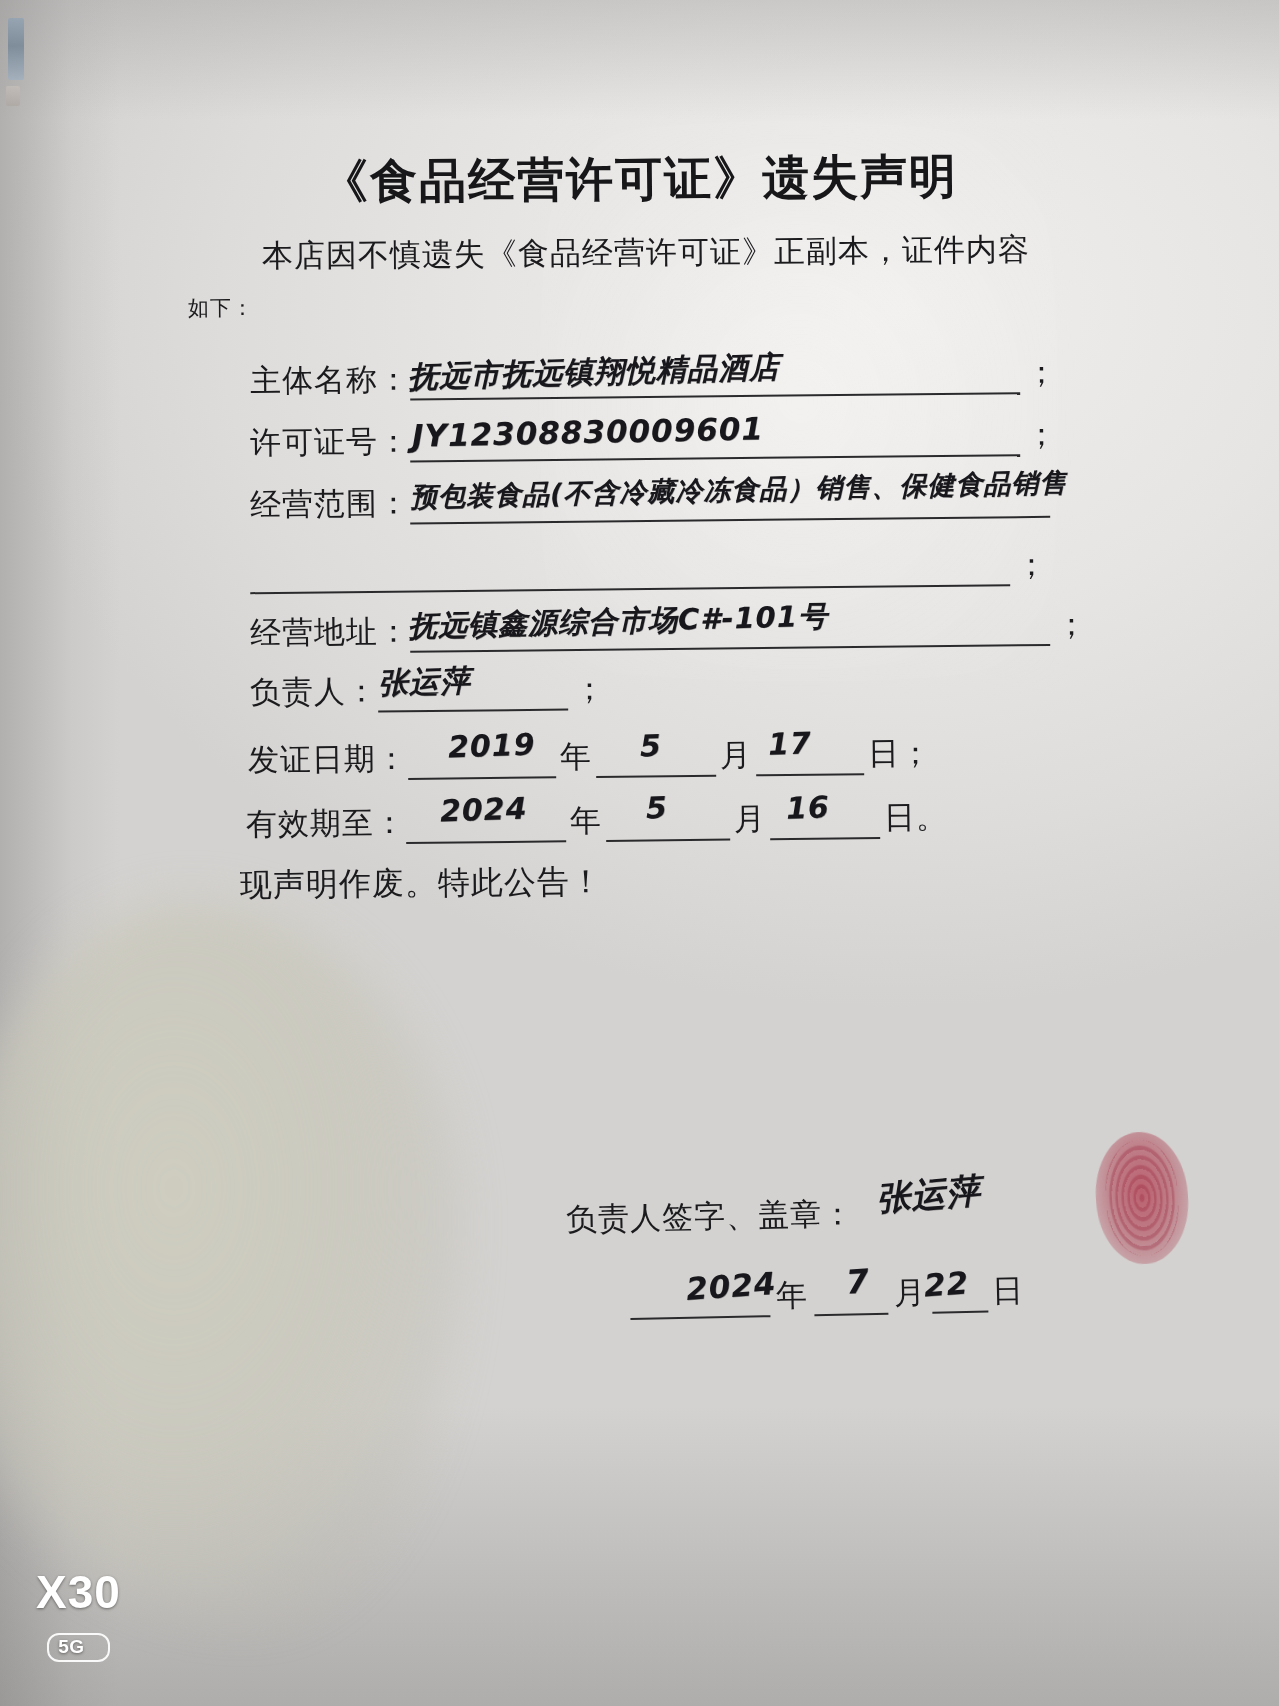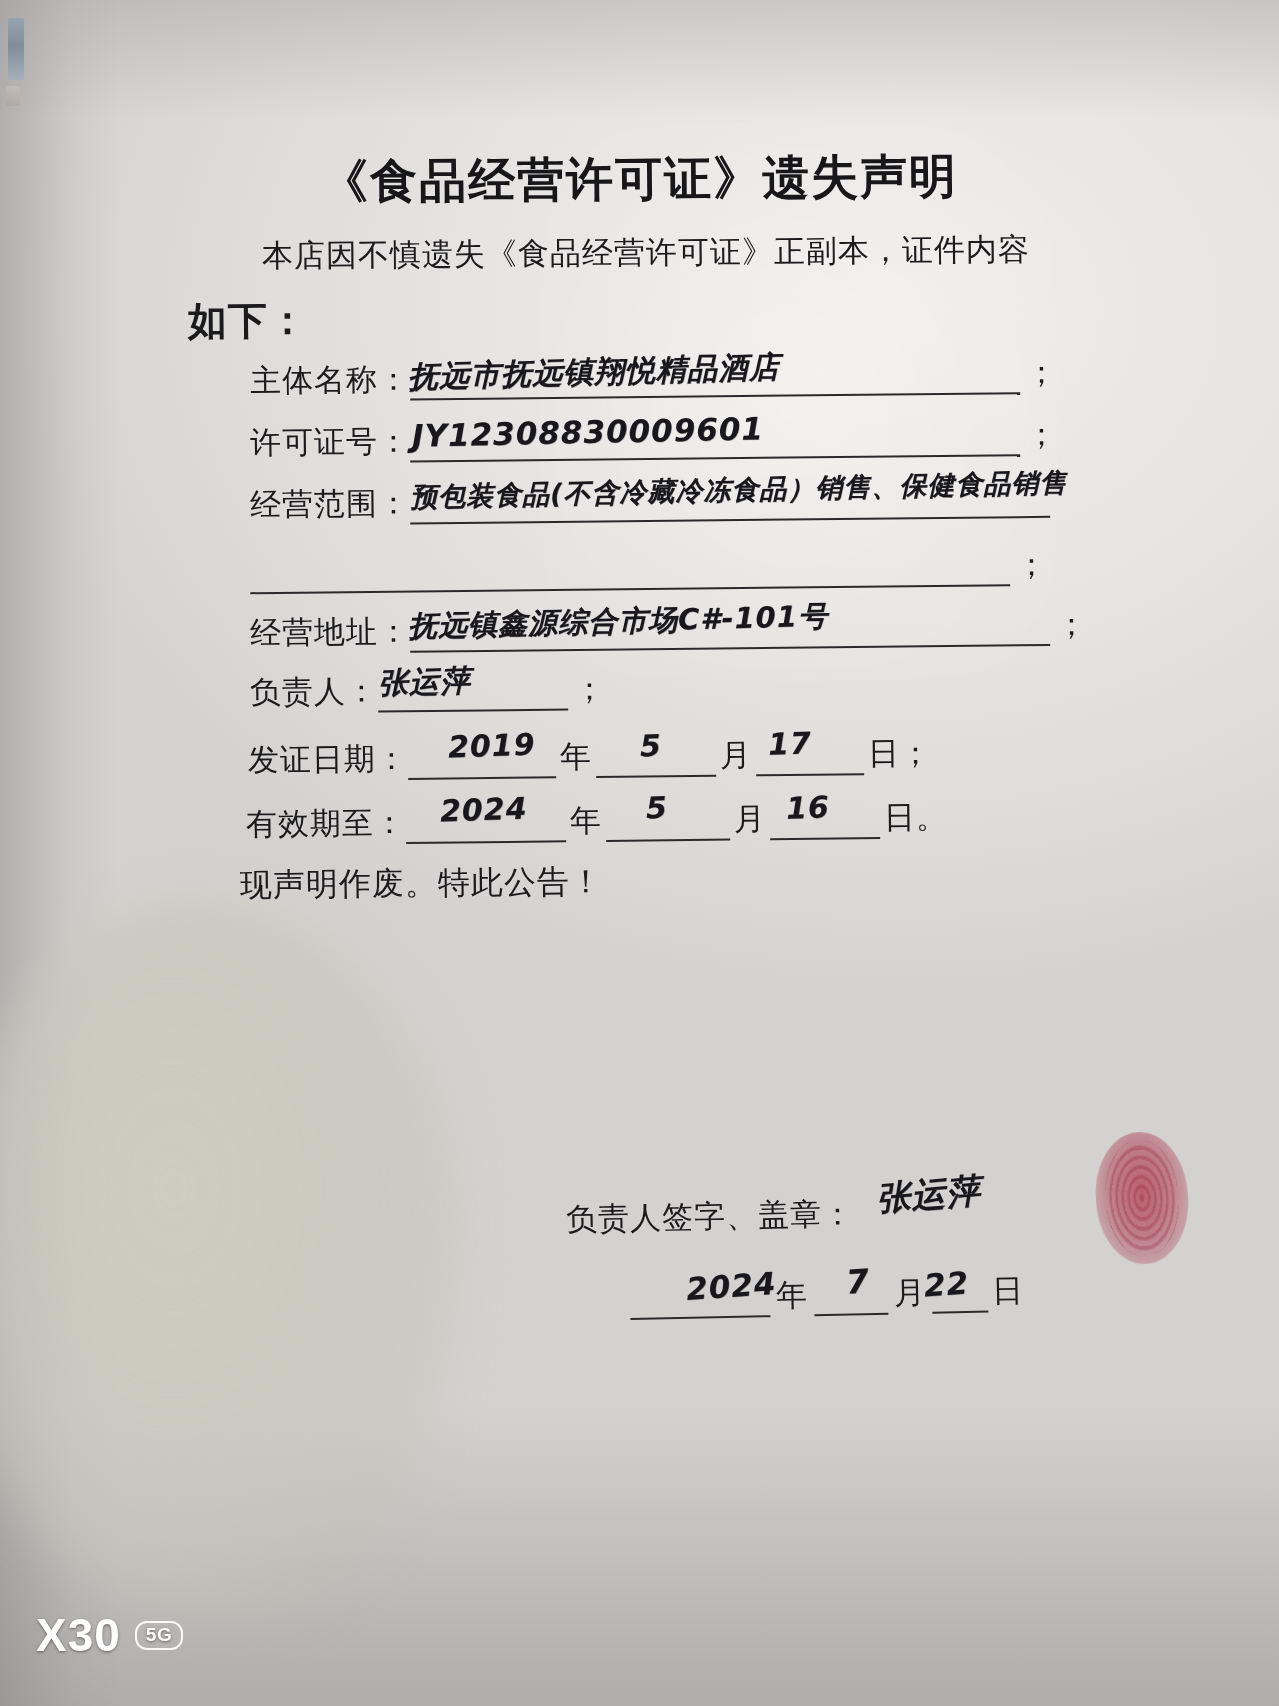--- a/index.html
+++ b/index.html
@@ -101,25 +101,24 @@
     top: 232px;
     font-size: 31px;
     letter-spacing: 1px;
     color: #1b1b1e;
     transform: rotate(-0.5deg);
   }
   .para2 {
     position: absolute;
     left: 188px;
     top: 294px;
-    font-size: 39px;
+    font-size: 21px;
     letter-spacing: 1px;
     color: #1b1b1e;
     transform: rotate(-0.5deg);
-    font-weight: bold;
   }
 
   .row {
     position: absolute;
     display: flex;
     align-items: flex-end;
     font-size: 31px;
     letter-spacing: 1px;
     transform: rotate(-0.6deg);
     white-space: nowrap;
@@ -214,32 +213,33 @@
   .watermark {
     position: absolute;
     left: 36px;
     bottom: 44px;
     display: flex;
     align-items: center;
     gap: 14px;
     color: #ffffff;
     font-family: "Liberation Sans", sans-serif;
     text-shadow: 0 1px 3px rgba(0,0,0,0.45);
+    flex-direction: column;
   }
   .wm-name {
     font-size: 46px;
     font-weight: 700;
     letter-spacing: 1px;
   }
   .wm-badge {
     font-size: 19px;
     font-weight: 700;
     border: 2px solid rgba(255,255,255,0.92);
     border-radius: 12px;
-    padding: 1px 9px 2px 9px;
+    padding: 1px 23px 2px 9px;
     letter-spacing: 0.5px;
   }
 </style>
 </head>
 <body>
 
 <div class="page">
   <div class="paper"></div>
   <div class="glare"></div>
   <div class="shade-top"></div>

